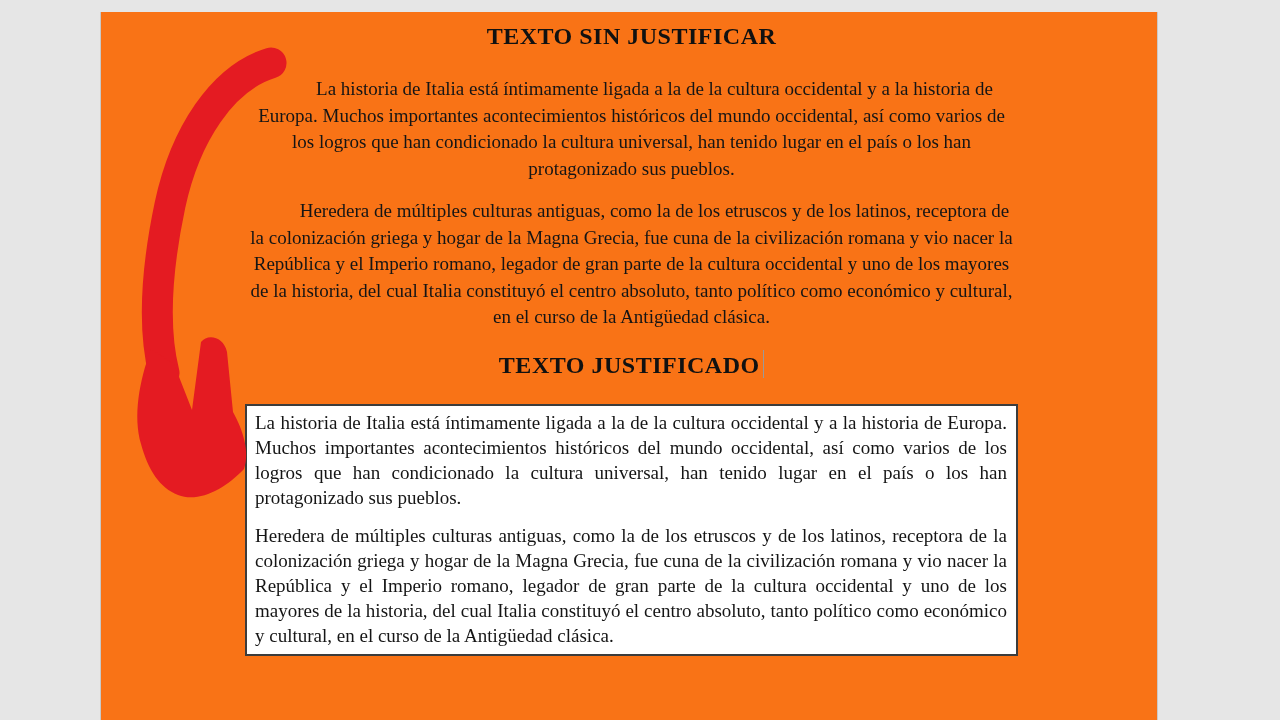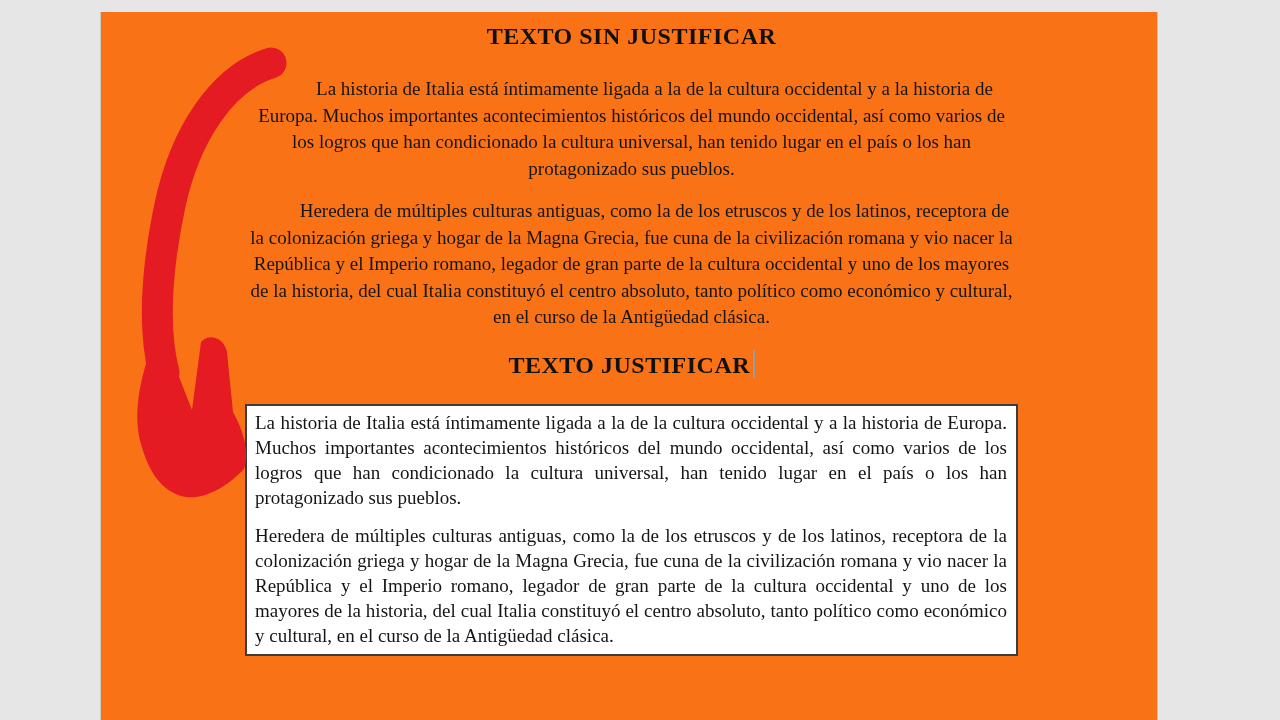--- a/index.html
+++ b/index.html
@@ -74,21 +74,21 @@
 
   <div class="page">
     <div class="content">
 
       <h1 class="doc-heading">TEXTO SIN JUSTIFICAR</h1>
 
       <p class="center-par first">La historia de Italia está íntimamente ligada a la de la cultura occidental y a la historia de Europa. Muchos importantes acontecimientos históricos del mundo occidental, así como varios de los logros que han condicionado la cultura universal, han tenido lugar en el país o los han protagonizado sus pueblos.</p>
 
       <p class="center-par second">Heredera de múltiples culturas antiguas, como la de los etruscos y de los latinos, receptora de la colonización griega y hogar de la Magna Grecia, fue cuna de la civilización romana y vio nacer la República y el Imperio romano, legador de gran parte de la cultura occidental y uno de los mayores de la historia, del cual Italia constituyó el centro absoluto, tanto político como económico y cultural, en el curso de la Antigüedad clásica.</p>
 
-      <h1 class="doc-heading second"><span>TEXTO JUSTIFICAR</span><span class="text-cursor"></span></h1>
+      <h1 class="doc-heading second"><span>TEXTO JUSTIFICADO</span><span class="text-cursor"></span></h1>
 
       <div class="jbox">
         <p>La historia de Italia está íntimamente ligada a la de la cultura occidental y a la historia de Europa. Muchos importantes acontecimientos históricos del mundo occidental, así como varios de los logros que han condicionado la cultura universal, han tenido lugar en el país o los han protagonizado sus pueblos.</p>
         <p>Heredera de múltiples culturas antiguas, como la de los etruscos y de los latinos, receptora de la colonización griega y hogar de la Magna Grecia, fue cuna de la civilización romana y vio nacer la República y el Imperio romano, legador de gran parte de la cultura occidental y uno de los mayores de la historia, del cual Italia constituyó el centro absoluto, tanto político como económico y cultural, en el curso de la Antigüedad clásica.</p>
       </div>
 
     </div>
   </div>
 
   <svg class="arrow-layer" viewBox="0 0 1280 720">

